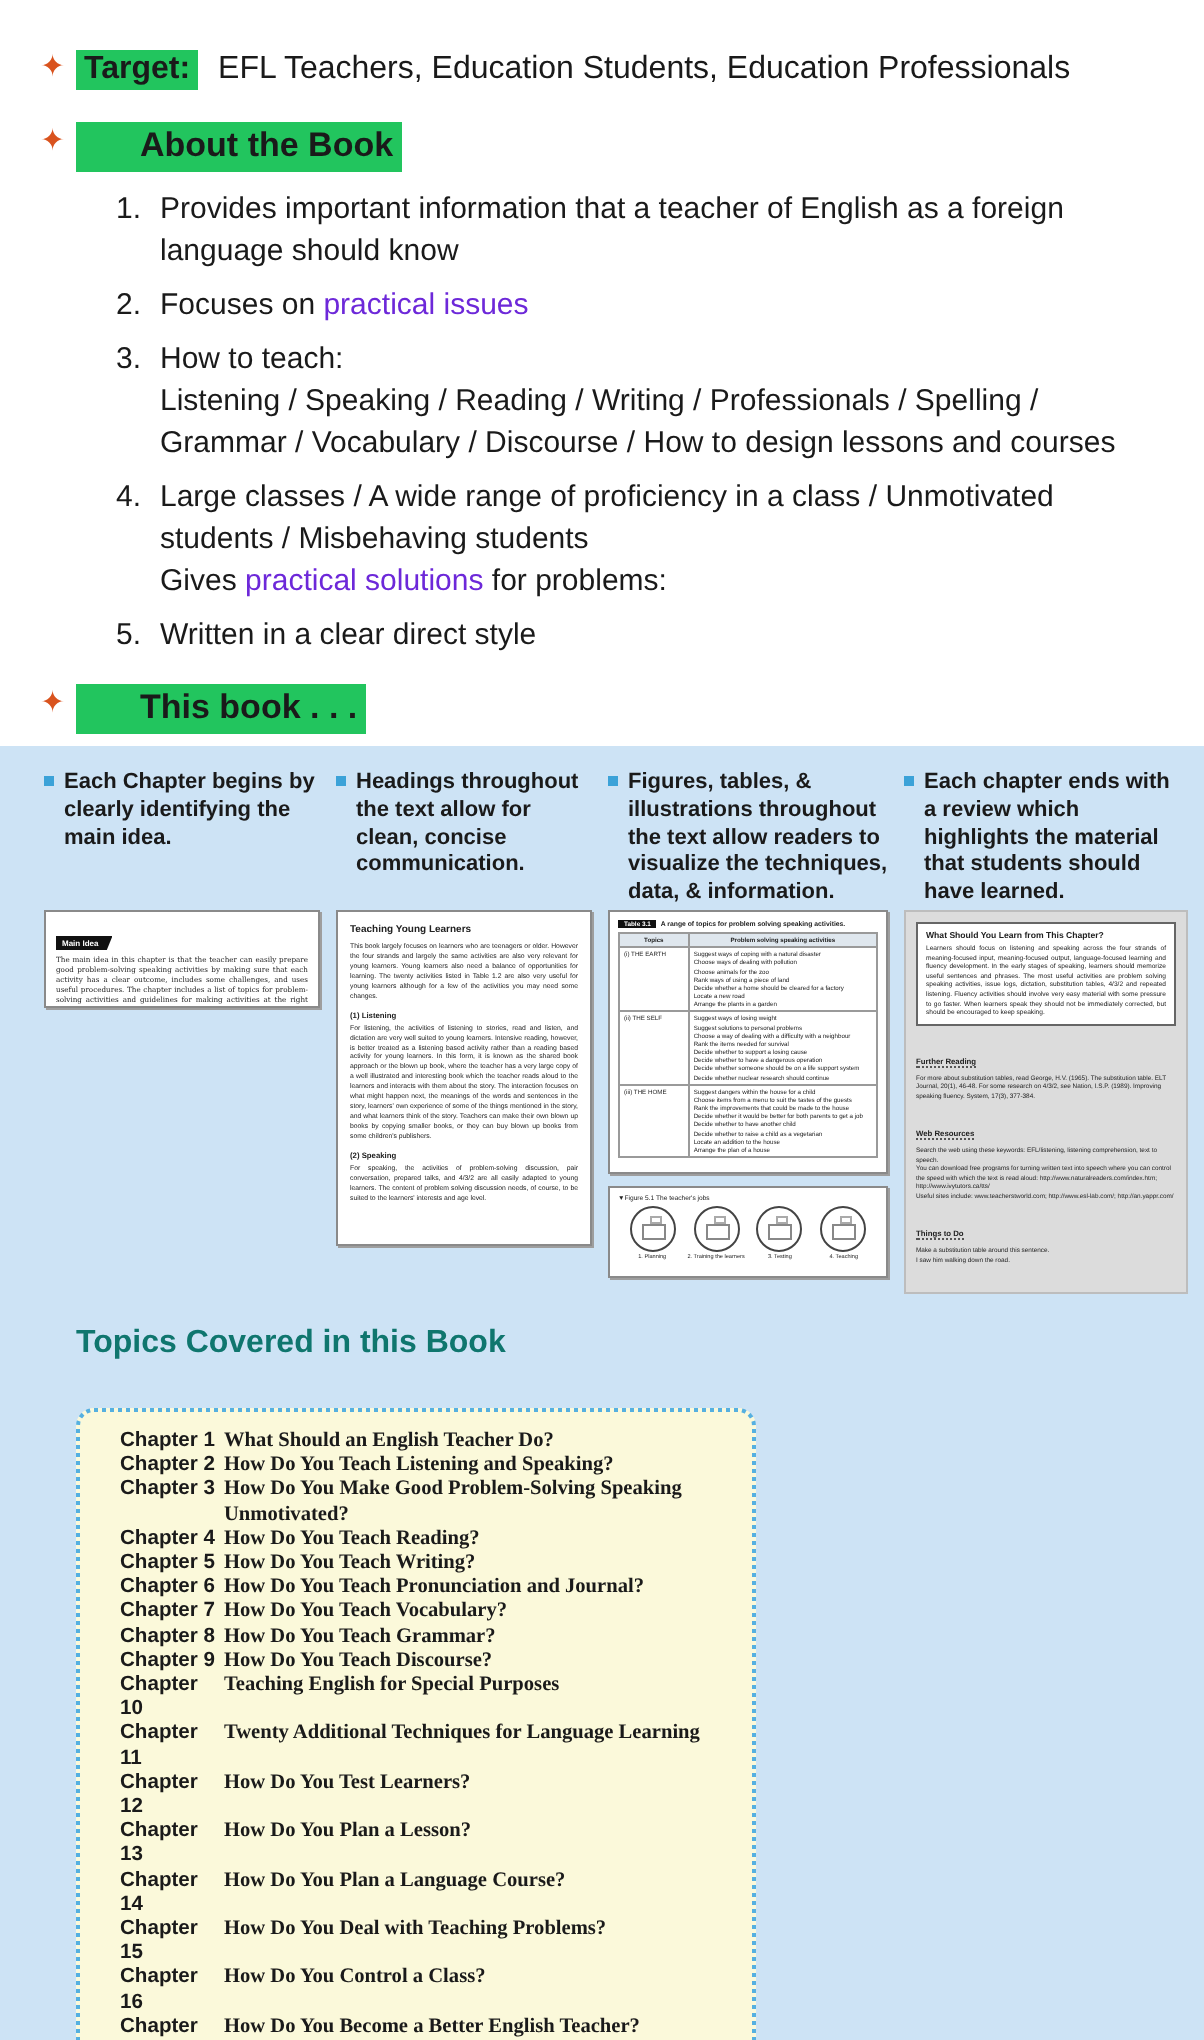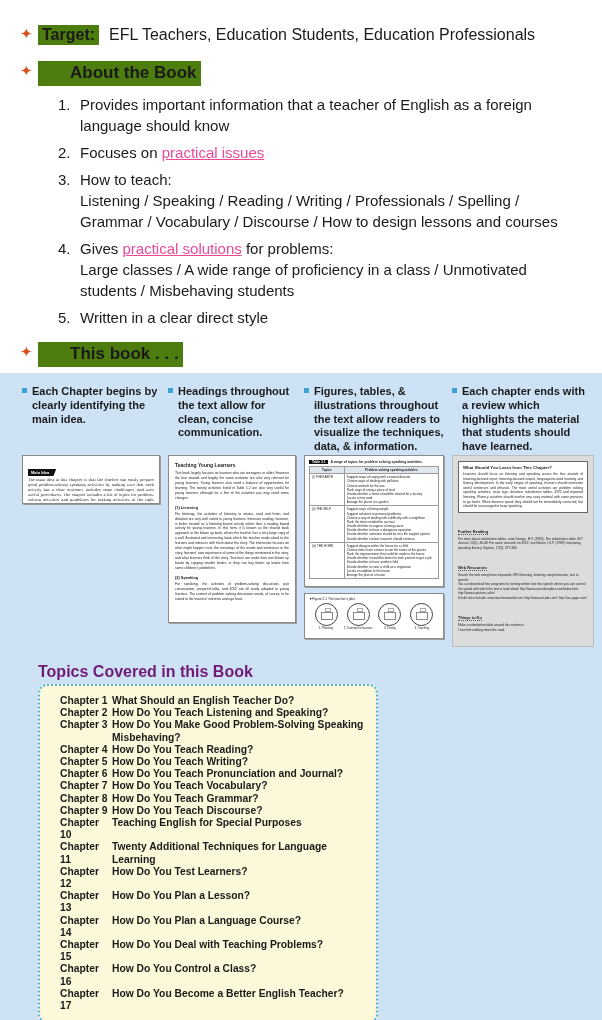--- a/index.html
+++ b/index.html
@@ -4,30 +4,30 @@
 <style>
   * { margin:0; padding:0; box-sizing:border-box; }
   html,body { background:#ffffff; }
   body { font-family:"Liberation Sans", sans-serif; color:#1a1a1a; }
   .page { position:relative; width:602px; height:1020px; background:#fff; overflow:hidden; }
 
   
   .top-block { padding:24px 20px 0 20px; }
   .h-row { display:flex; align-items:flex-start; margin-bottom:2px; }
   .diamond { color:#d9531e; font-size:15px; line-height:20px; width:18px; flex:0 0 18px; }
-  .hl { background:#4d7c0f; padding:1px 4px 2px 4px; }
+  .hl { background:#22c55e; padding:1px 4px 2px 4px; }
   .target-line { font-size:16px; line-height:21px; }
   .target-line .lbl { font-weight:bold; }
   .target-line .txt { margin-left:10px; }
   .sec-heading { font-size:17px; font-weight:bold; line-height:22px;padding-left:32px; }
   .about-list { margin:8px 0 0 38px; }
   .oli { display:flex; margin-bottom:6px; font-size:15px; line-height:21px; }
   .oli .num { width:22px; flex:0 0 22px; }
   .oli .itxt { width:510px; }
-  .orange { color:#ec4899;text-decoration:underline; }
+  .orange { color:#6d28d9; }
   .about-gap { margin-top:16px; }
   .thisbook-gap { margin-top:14px; }
 
   
   .blueband { background:#cde3f5; margin-top:6px; padding:12px 18px 16px 22px; }
   .features { display:grid; grid-template-columns:138px 128px 140px 142px; column-gap:8px; }
   .feat-text { position:relative; padding-left:10px; font-size:11px; font-weight:bold; line-height:1.25; min-height:70px; }
   .sq { position:absolute; left:0; top:3px; width:5px; height:5px; background:#3ba2d8; }
 
   .thumb { background:#fff; border:1px solid #8a8a8a; box-shadow:1px 1px 0 #9e9e9e; overflow:hidden; color:#222; }
@@ -60,25 +60,25 @@
 
   .t5 { height:192px; background:#dcdcdc; border:1px solid #bdbdbd; box-shadow:none; padding:5px; }
   .t5 .whitebox { background:#fff; border:1px solid #666; padding:3px 4px; margin-bottom:6px; }
   .t5 .whitebox h4 { font-size:4.3px; margin-bottom:2px; }
   .t5 .whitebox p { font-size:3.3px; line-height:1.4; text-align:justify; }
   .t5 .sec { margin-bottom:5px; }
   .t5 .sec h5 { display:inline-block; font-size:3.9px; border-bottom:1px dotted #555; margin-bottom:2px; }
   .t5 .sec p { font-size:3.2px; line-height:1.4; white-space:pre-line; }
 
   
-  .topics-heading { color:#701a75; font-size:16px; font-weight:bold; margin:16px 0 3px 16px; }
+  .topics-heading { color:#0f766e; font-size:16px; font-weight:bold; margin:16px 0 23px 16px; }
   .topics-box { margin-left:16px; width:340px; background:#fbf9da; border:2px dotted #55b0e0; border-radius:9px; padding:9px 10px 9px 20px; }
   .chapter-row { display:flex; font-size:10.3px; font-weight:bold; line-height:12.2px; }
   .ch-num { width:52px; flex:0 0 52px; }
-  .ch-title { flex:1; }
+  .ch-title { flex:1;font-family:Liberation Serif, serif; }
 </style>
 </head>
 <body>
 
 <div class="page">
 
   <div class="top-block">
 
     <div class="h-row target-line">
       <span class="diamond">✦</span>
@@ -102,22 +102,22 @@
       <div class="oli">
         <span class="num">3.</span>
         <div class="itxt">
             <div>How to teach:</div>
             <div>Listening / Speaking / Reading / Writing / Professionals / Spelling / Grammar / Vocabulary / Discourse / How to design lessons and courses</div>
           </div>
       </div>
       <div class="oli">
         <span class="num">4.</span>
         <div class="itxt">
+            <div>Large classes / A wide range of proficiency in a class / Unmotivated students / Misbehaving students</div>
             <div><span>Gives </span><span class="orange">practical solutions</span><span> for problems:</span></div>
-            <div>Large classes / A wide range of proficiency in a class / Unmotivated students / Misbehaving students</div>
           </div>
       </div>
       <div class="oli">
         <span class="num">5.</span>
         <div class="itxt"><span>Written in a clear direct style</span></div>
       </div>
     </div>
 
     <div class="h-row thisbook-gap">
       <span class="diamond">✦</span>
@@ -265,21 +265,21 @@
           <div class="chapter-row">
           <span class="ch-num">Chapter 1</span>
           <span class="ch-title">What Should an English Teacher Do?</span>
         </div>
           <div class="chapter-row">
           <span class="ch-num">Chapter 2</span>
           <span class="ch-title">How Do You Teach Listening and Speaking?</span>
         </div>
           <div class="chapter-row">
           <span class="ch-num">Chapter 3</span>
-          <span class="ch-title">How Do You Make Good Problem-Solving Speaking Misbehaving?</span>
+          <span class="ch-title">How Do You Make Good Problem-Solving Speaking Unmotivated?</span>
         </div>
           <div class="chapter-row">
           <span class="ch-num">Chapter 4</span>
           <span class="ch-title">How Do You Teach Reading?</span>
         </div>
           <div class="chapter-row">
           <span class="ch-num">Chapter 5</span>
           <span class="ch-title">How Do You Teach Writing?</span>
         </div>
           <div class="chapter-row">

